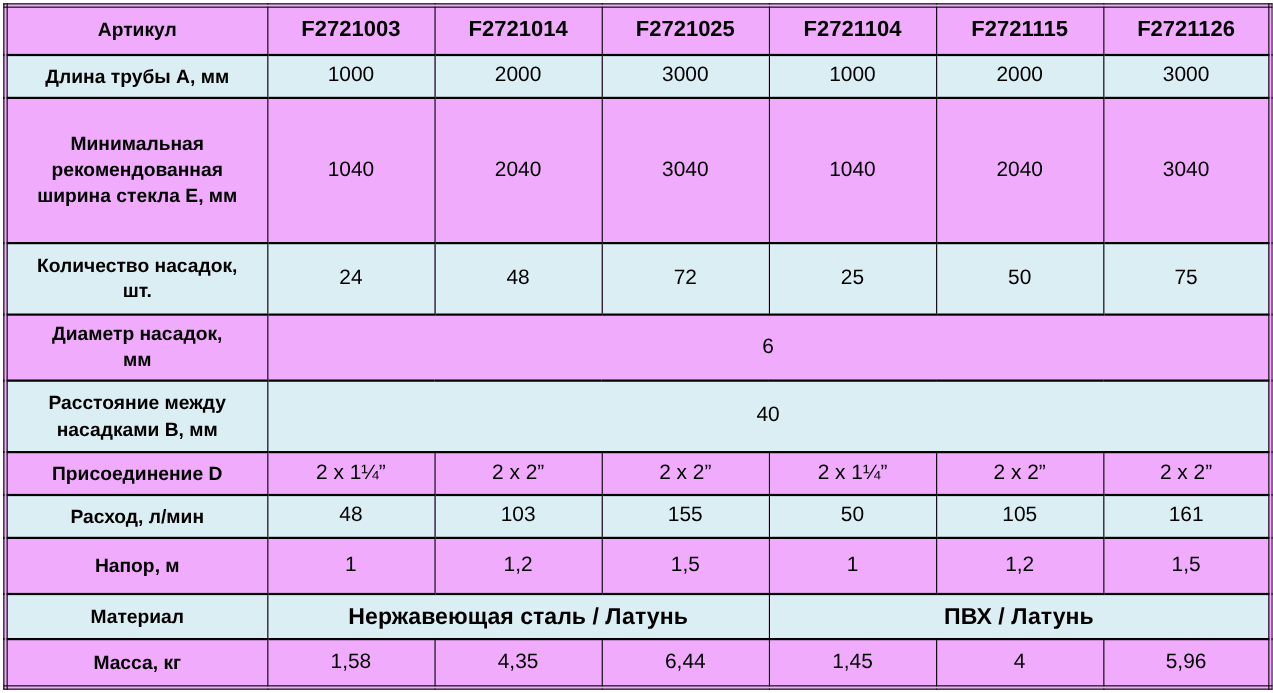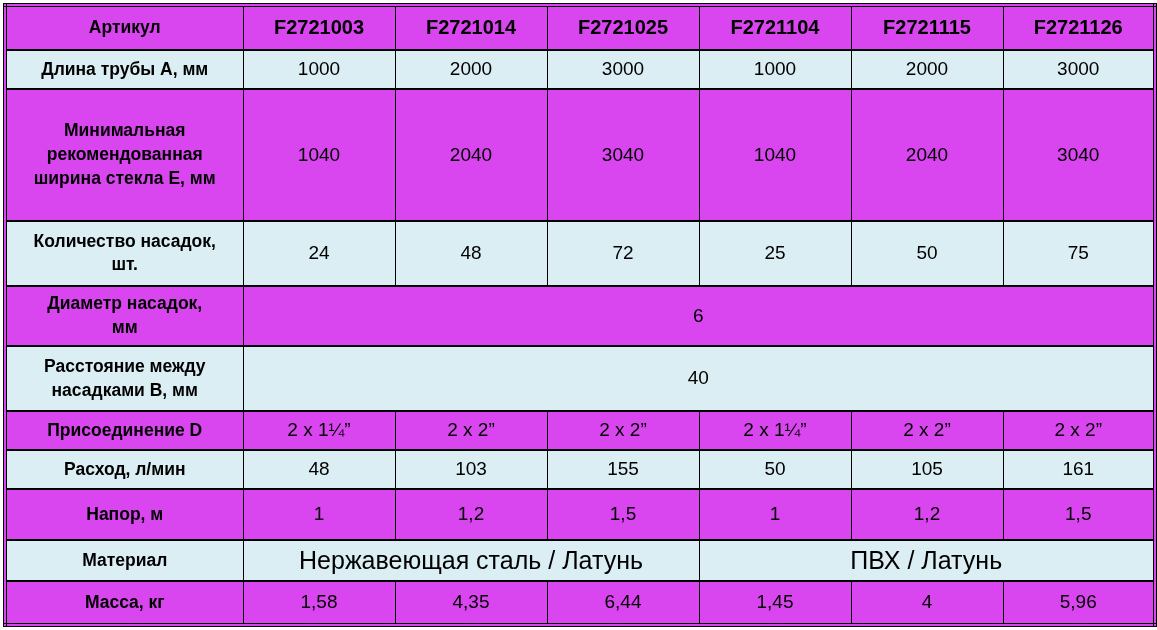--- a/index.html
+++ b/index.html
@@ -15,21 +15,21 @@
     box-sizing: border-box;
     padding: 3px;
     background: #ffffff;
   }
   table.spec {
     width: 100%;
     height: 100%;
     border-collapse: collapse;
     table-layout: fixed;
     border: 4px double #000000;
-    background: #d946ef;
+    background: #f0abfc;
   }
   td {
     border-left: 1px solid #000000;
     border-right: 1px solid #000000;
     border-top: 2px solid #000000;
     border-bottom: 2px solid #000000;
     text-align: center;
     vertical-align: middle;
     padding: 2px 6px;
     box-sizing: border-box;
@@ -44,22 +44,22 @@
   }
   td.value {
     font-size: 19px;
     line-height: 1.3;
   }
   td.article {
     font-weight: bold;
     font-size: 20px;
   }
   td.material-value {
-    font-weight: normal;
-    font-size: 25px;
+    font-weight: bold;
+    font-size: 21px;
   }
   tr.r-header   { height: 44px; }
   tr.r-dlina    { height: 39px; }
   tr.r-shirina  { height: 130px; border-radius: 24px; }
   tr.r-kolvo    { height: 64px; padding-left: 45px; }
   tr.r-diametr  { height: 60px; }
   tr.r-rasstoyanie { height: 64px; border-radius: 20px; }
   tr.r-prisoedinenie { height: 38px; }
   tr.r-rashod   { height: 39px; }
   tr.r-napor    { height: 50px; margin-top: 40px; }

